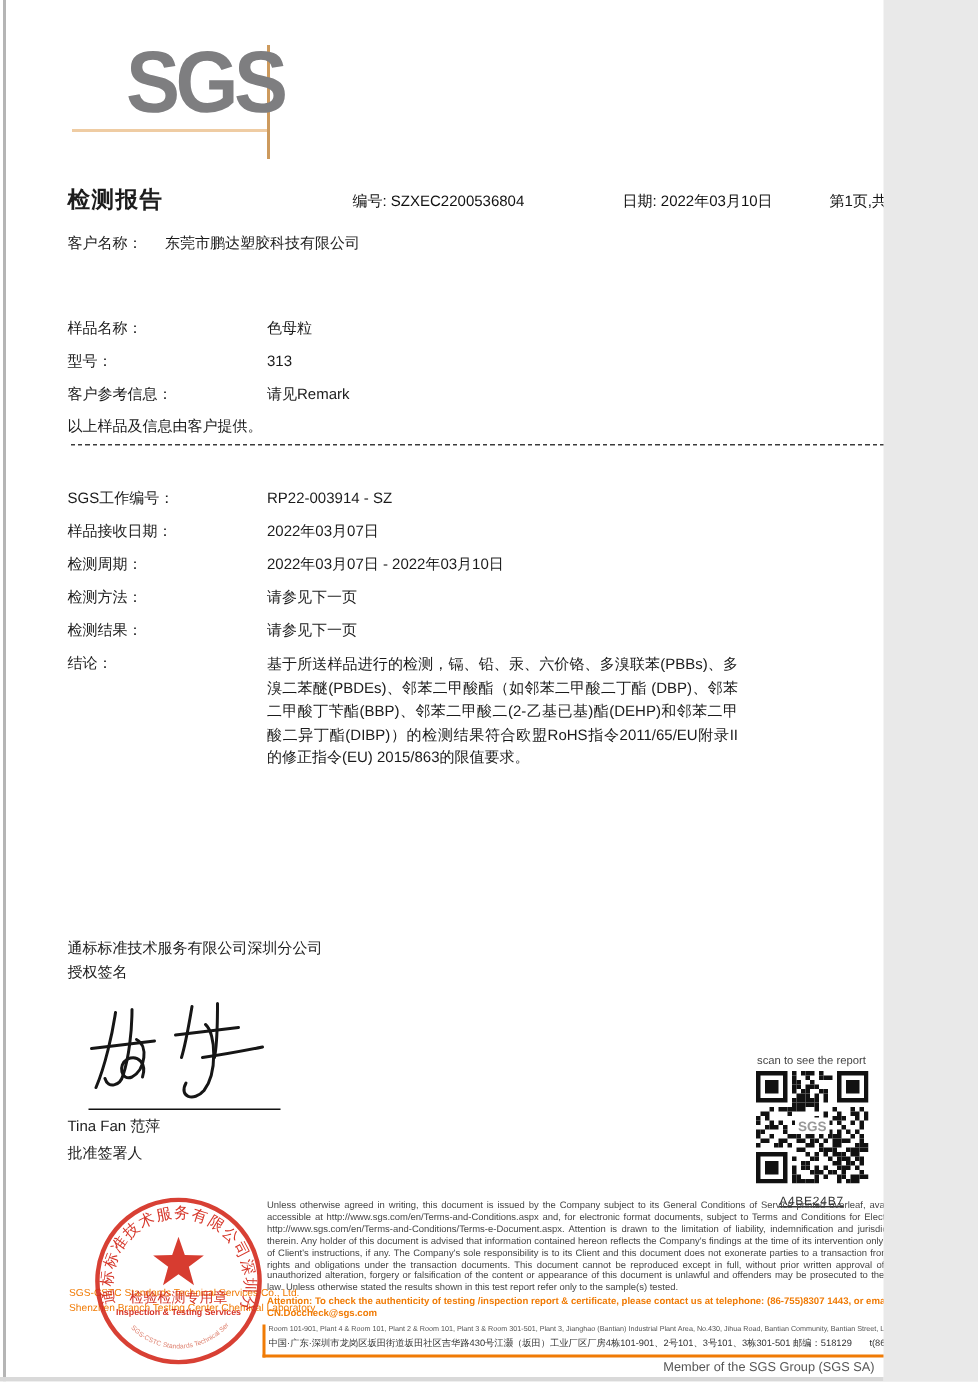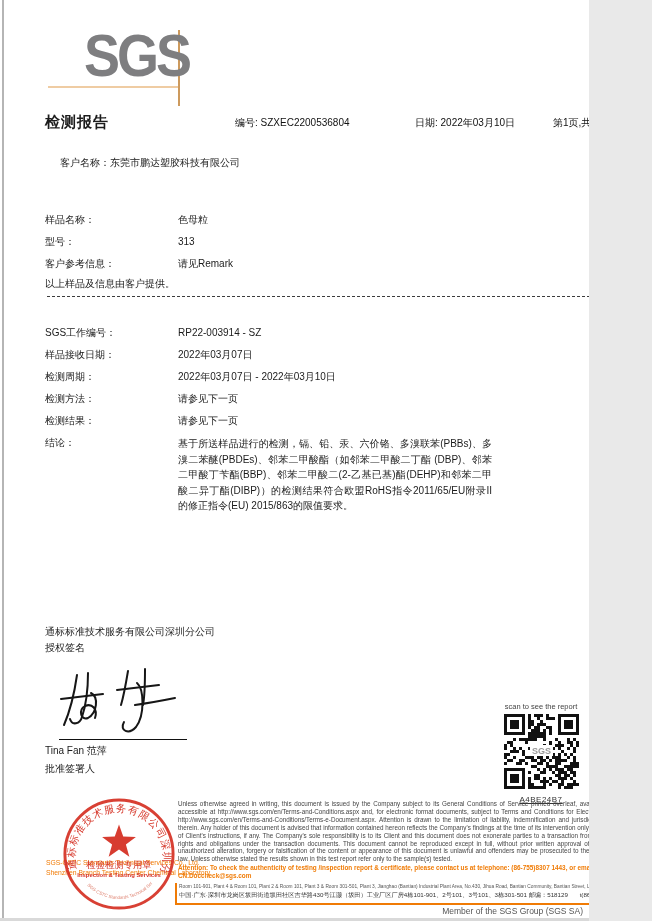--- a/index.html
+++ b/index.html
@@ -12,32 +12,32 @@
   .page-edge-left { position:absolute; left:2px; top:0; width:2px; height:921px; background:#b5b5b5; }
   .page-edge-bottom { position:absolute; left:0; bottom:0; width:652px; height:3px; background:#d9d9d9; }
 
   
   .logo-wrap { position:absolute; left:84px; top:28px; }
   .sgs-logo { font-size:54px; font-weight:bold; color:#7e7e80; letter-spacing:-3px; font-family:"Liberation Sans","DejaVu Sans",sans-serif; line-height:1; transform:scaleY(1.08); }
   .logo-underline { position:absolute; left:48px; top:86px; width:132px; height:2px; background:#efccA3; }
   .logo-vline { position:absolute; left:178px; top:30px; width:2px; height:76px; background:#cd9a5d; }
 
   
-  .title-row { position:absolute; left:45px; top:113px; width:585px; }
+  .title-row { position:absolute; left:45px; top:124px; width:585px; }
   .report-title { font-size:15px; font-weight:bold; color:#1c1c1c; letter-spacing:1px; }
   .hdr-meta { position:absolute; top:3px; font-size:10px; color:#111; }
   .hdr-no { left:190px; }
   .hdr-date { left:370px; }
   .hdr-page { left:497px;margin-left:11px; }
 
   
   .block { position:absolute; left:45px; font-size:10px; color:#1b1b1b; }
   .frow { display:flex; margin-bottom:9px; line-height:13px; }
   .flabel { flex:0 0 auto; }
-  .w65 { width:65px;text-align:right; }
+  .w65 { width:65px; }
   .w133 { width:133px; }
   .fvalue { }
   .note { position:absolute; left:45px; top:277px; font-size:10px; color:#1b1b1b; }
   .dashed {
     position:absolute; left:47px; top:296px; width:572px; height:1px;
     background:repeating-linear-gradient(90deg,#3c3c3c 0 3px,transparent 3px 5px);
   }
   .conclusion-row { display:flex; margin-top:2px; }
   .conclusion-text { width:314px; line-height:15.6px; text-align:justify; }
 

